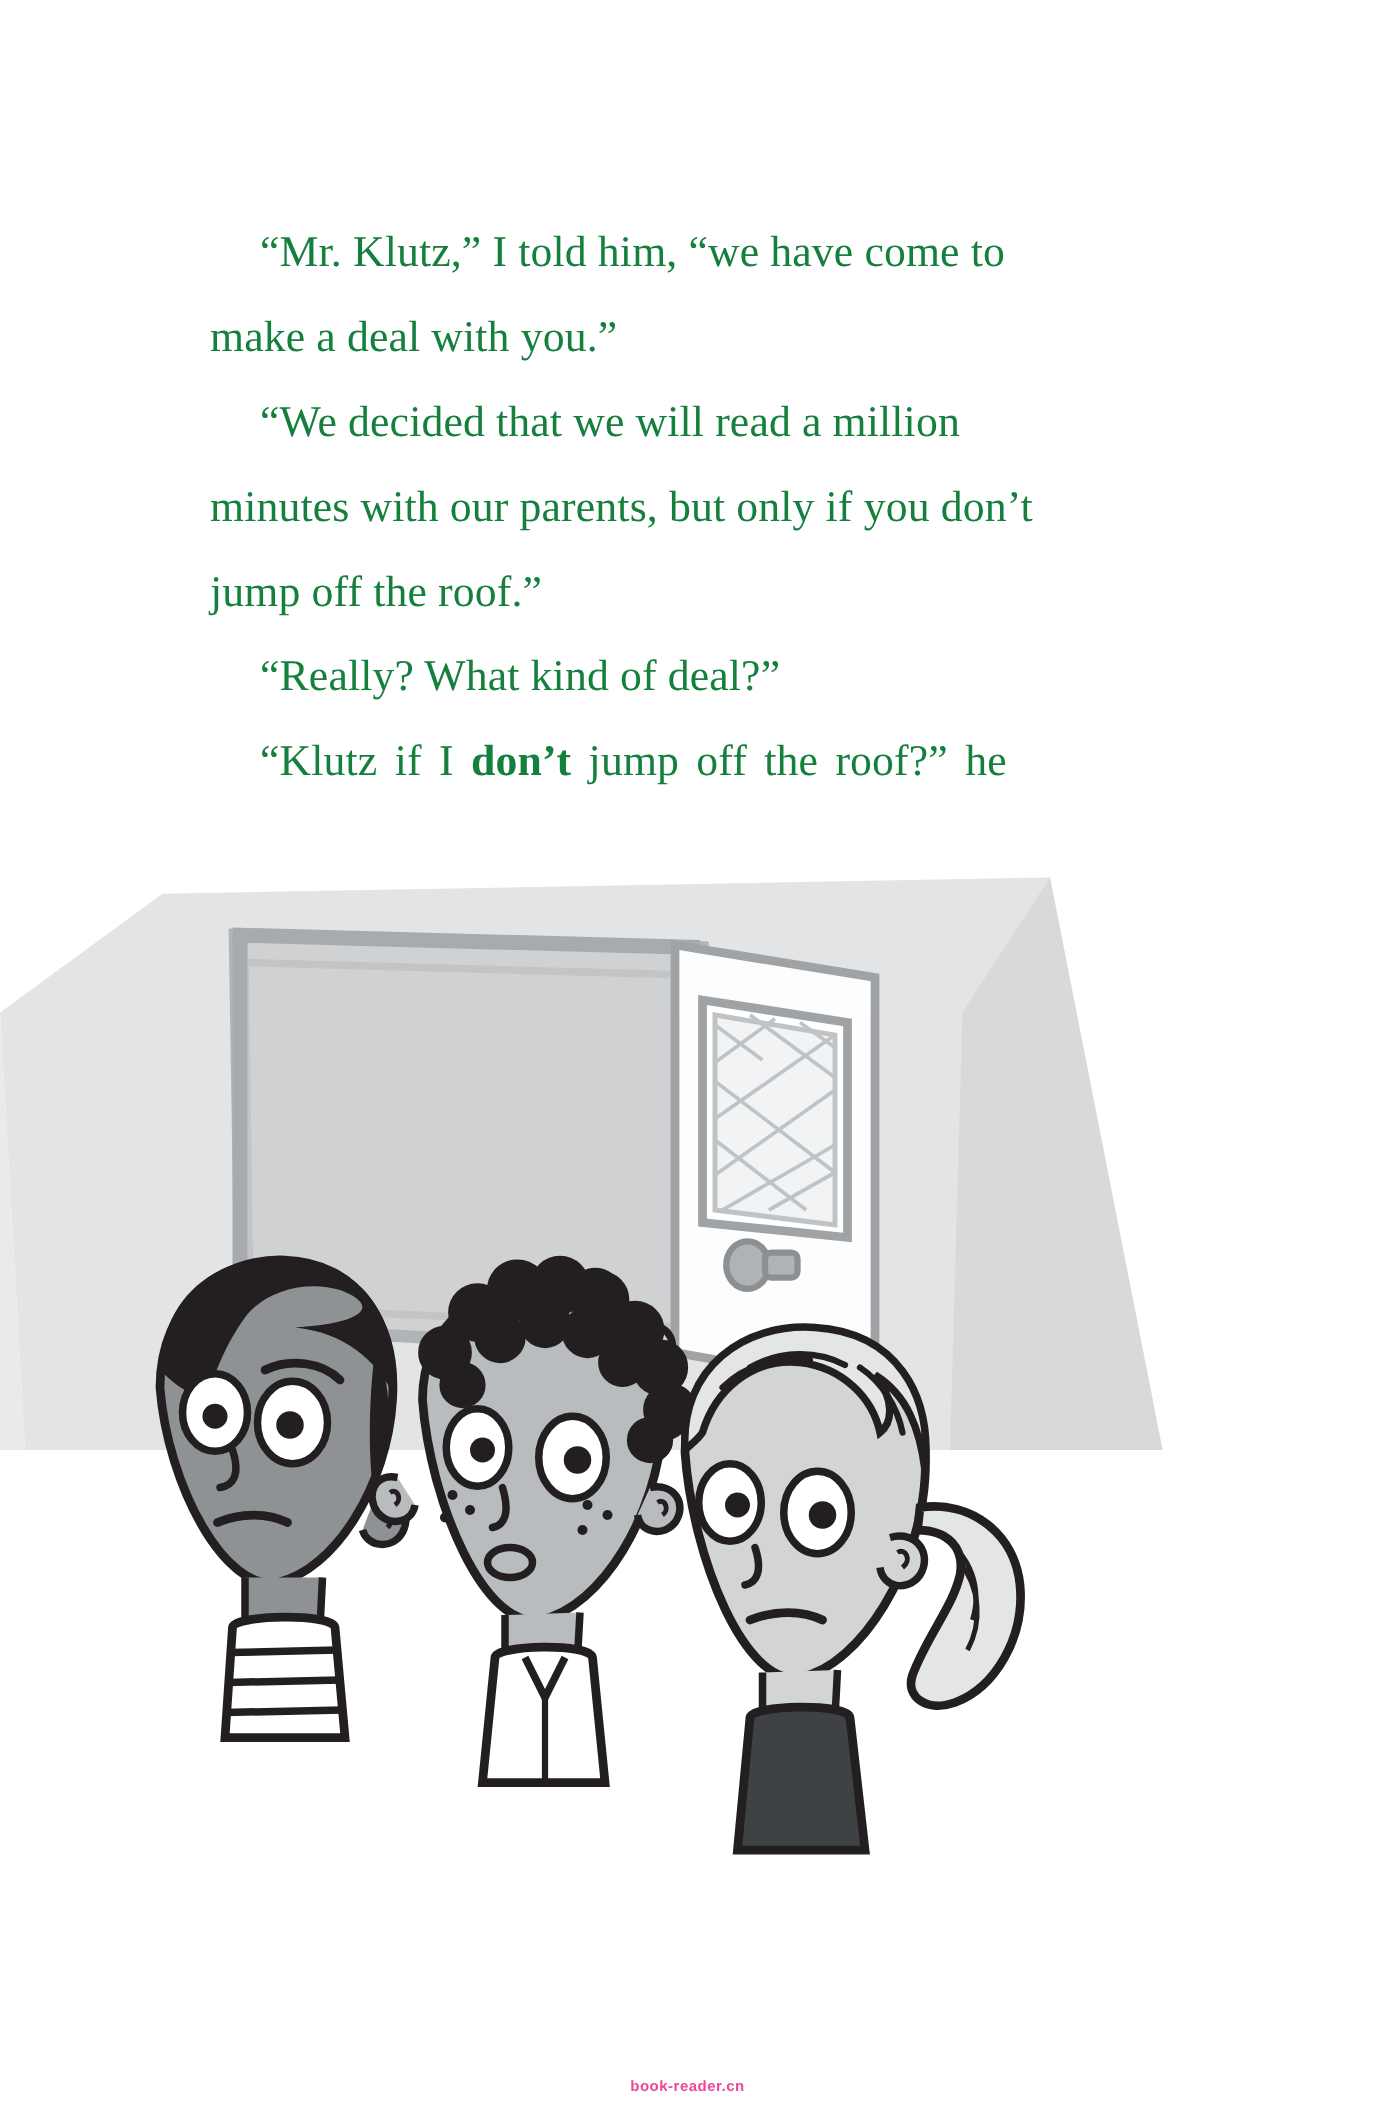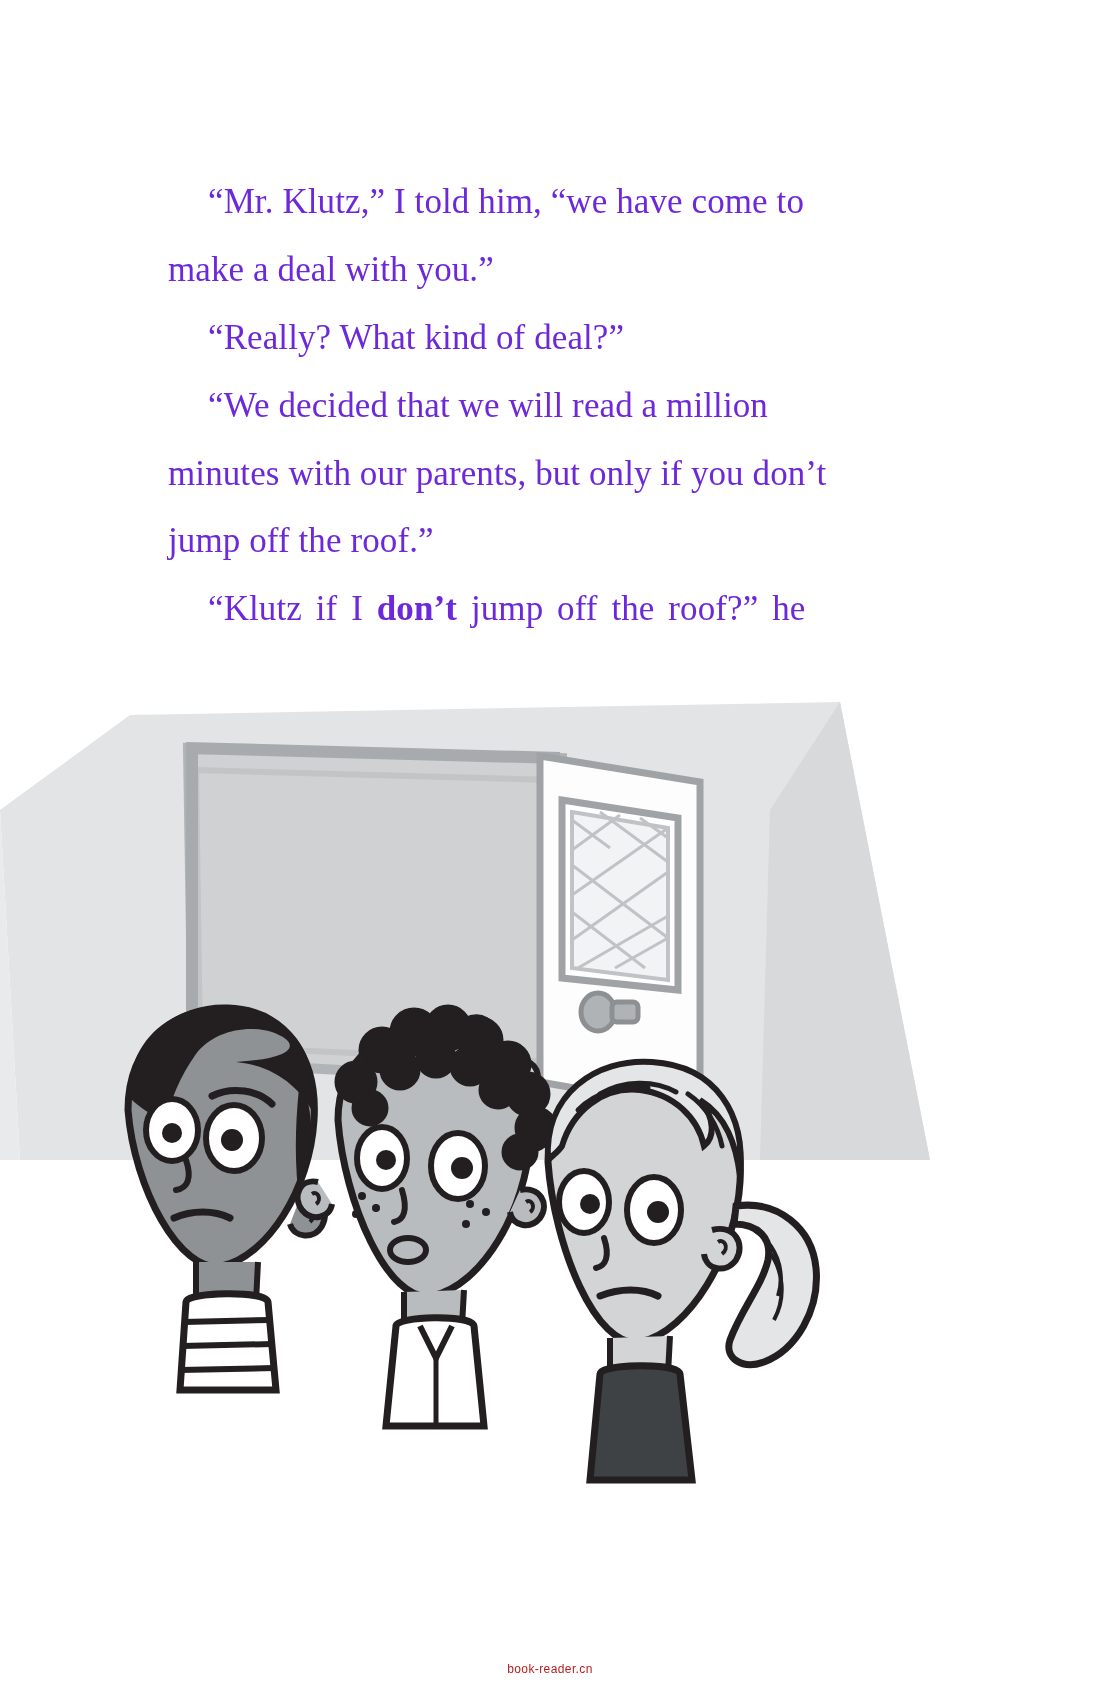--- a/index.html
+++ b/index.html
@@ -26,21 +26,21 @@
   .text-block {
     position: absolute;
     left: 168px;
     top: 168px;
     width: 690px;
   }
   .para {
     font-family: "Liberation Serif", serif;
     font-size: 35px;
     line-height: 1.94;
-    color: #6d28d9;
+    color: #15803d;
     margin: 0;
     text-align: left;
     letter-spacing: 0.1px;
   }
   .para.indent {
     text-indent: 40px;
   }
   .para .em {
     font-weight: 600;
   }
@@ -64,33 +64,34 @@
 
   
   .footer-mark {
     position: absolute;
     left: 0;
     right: 0;
     bottom: 24px;
     text-align: center;
     font-family: "Liberation Sans", sans-serif;
     font-size: 12px;
-    color: #b91c1c;
+    color: #ec4899;
     letter-spacing: 0.4px;
+    font-weight: bold;
   }
 </style>
 </head>
 <body>
 
 <div class="page">
 
   <div class="text-block">
     <p class="para indent">“Mr. Klutz,” I told him, “we have come to make a deal with you.”</p>
+    <p class="para indent">“We decided that we will read a million minutes with our parents, but only if you don’t jump off the roof.”</p>
     <p class="para indent">“Really? What kind of deal?”</p>
-    <p class="para indent">“We decided that we will read a million minutes with our parents, but only if you don’t jump off the roof.”</p>
     <p class="para indent spaced"><span>“Klutz if I </span><span class="em">don’t</span><span> jump off the roof?” he</span></p>
   </div>
 
   <div class="illustration">
     <svg viewBox="0 0 1100 830" xmlns="http://www.w3.org/2000/svg">
 
       <g>
         <polygon points="130,25 840,12 930,470 20,470 0,120" fill="#e2e4e6"></polygon>
         <polygon points="840,12 930,470 760,470 770,120" fill="#d7d9db"></polygon>
         <polygon points="0,120 20,470 0,470" fill="#e9eaec"></polygon>

